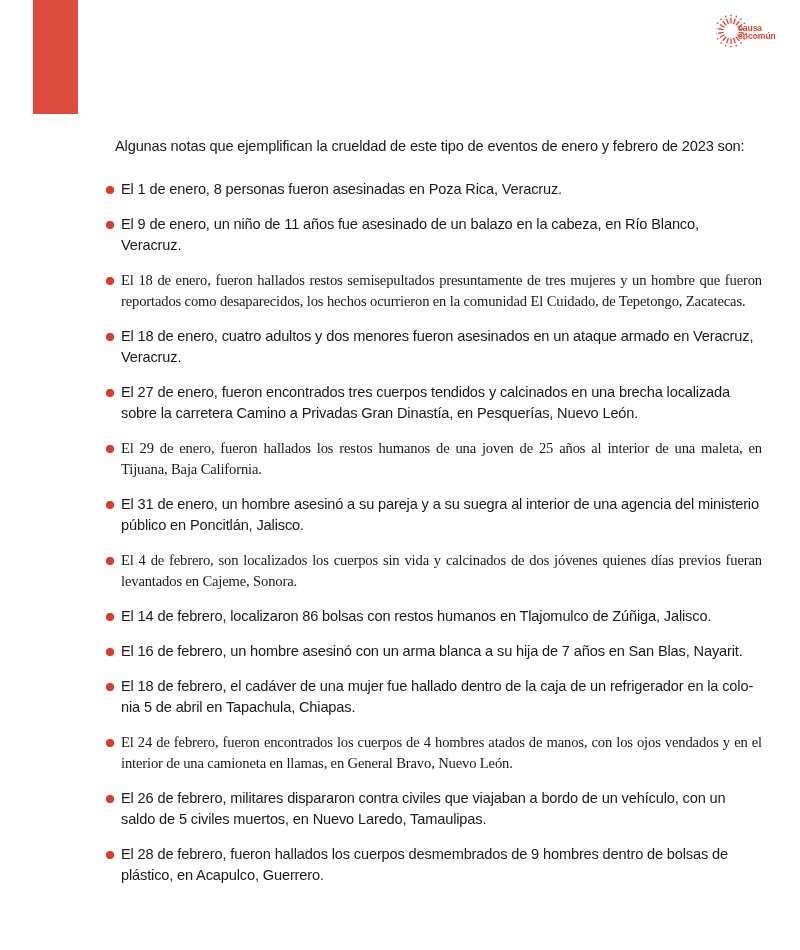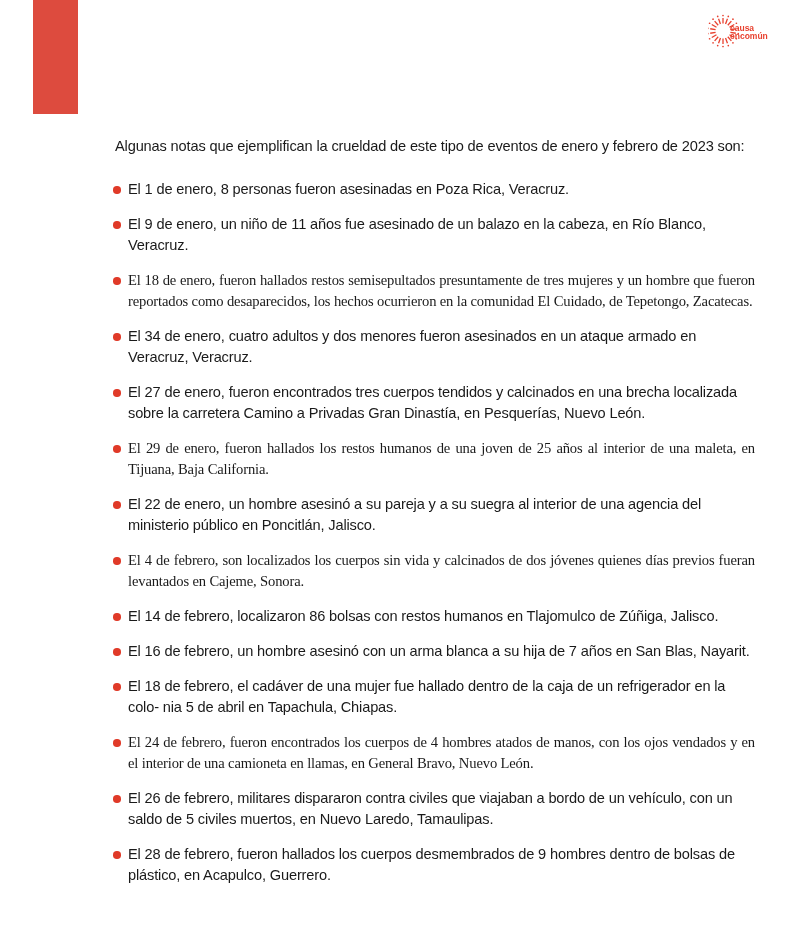--- a/index.html
+++ b/index.html
@@ -24,21 +24,21 @@
     left: 33px;
     top: 0;
     width: 45px;
     height: 114px;
     background: #dd4b3e;
   }
 
   
   .logo {
     position: absolute;
-    right: 30px;
+    right: 22px;
     top: 11px;
     width: 62px;
     height: 40px;
   }
   .logo svg { display: block; width: 62px; height: 40px; }
 
   
   .content {
     position: absolute;
     left: 115px;
@@ -49,21 +49,21 @@
   .intro {
     font-size: 14.6px;
     line-height: 21px;
     letter-spacing: -0.15px;
     margin: 10px 0 22px 0;
     white-space: nowrap;
   }
 
   .notes-list {
     list-style: none;
-    margin: 13px;
+    margin: 6px;
     padding: 0;
   }
 
   .note-item {
     position: relative;
     padding-left: 0;
     margin: 0 0 14px 0;
     font-size: 14.6px;
     line-height: 21px;
     letter-spacing: -0.15px;
@@ -159,33 +159,33 @@
       <li class="note-item">
         <span class="note-bullet"></span>
         <span class="note-text">El 9 de enero, un niño de 11 años fue asesinado de un balazo en la cabeza, en Río Blanco, Veracruz.</span>
       </li>
       <li class="note-item justified">
         <span class="note-bullet"></span>
         <span class="note-text">El 18 de enero, fueron hallados restos semisepultados presuntamente de tres mujeres y un hombre que fueron reportados como desaparecidos, los hechos ocurrieron en la comunidad El Cuidado, de Tepetongo, Zacatecas.</span>
       </li>
       <li class="note-item">
         <span class="note-bullet"></span>
-        <span class="note-text">El 34 de enero, cuatro adultos y dos menores fueron asesinados en un ataque armado en Veracruz, Veracruz.</span>
+        <span class="note-text">El 18 de enero, cuatro adultos y dos menores fueron asesinados en un ataque armado en Veracruz, Veracruz.</span>
       </li>
       <li class="note-item">
         <span class="note-bullet"></span>
         <span class="note-text">El 27 de enero, fueron encontrados tres cuerpos tendidos y calcinados en una brecha localizada sobre la carretera Camino a Privadas Gran Dinastía, en Pesquerías, Nuevo León.</span>
       </li>
       <li class="note-item justified">
         <span class="note-bullet"></span>
         <span class="note-text">El 29 de enero, fueron hallados los restos humanos de una joven de 25 años al interior de una maleta, en Tijuana, Baja California.</span>
       </li>
       <li class="note-item">
         <span class="note-bullet"></span>
-        <span class="note-text">El 22 de enero, un hombre asesinó a su pareja y a su suegra al interior de una agencia del ministerio público en Poncitlán, Jalisco.</span>
+        <span class="note-text">El 31 de enero, un hombre asesinó a su pareja y a su suegra al interior de una agencia del ministerio público en Poncitlán, Jalisco.</span>
       </li>
       <li class="note-item justified">
         <span class="note-bullet"></span>
         <span class="note-text">El 4 de febrero, son localizados los cuerpos sin vida y calcinados de dos jóvenes quienes días previos fueran levantados en Cajeme, Sonora.</span>
       </li>
       <li class="note-item">
         <span class="note-bullet"></span>
         <span class="note-text">El 14 de febrero, localizaron 86 bolsas con restos humanos en Tlajomulco de Zúñiga, Jalisco.</span>
       </li>
       <li class="note-item">

